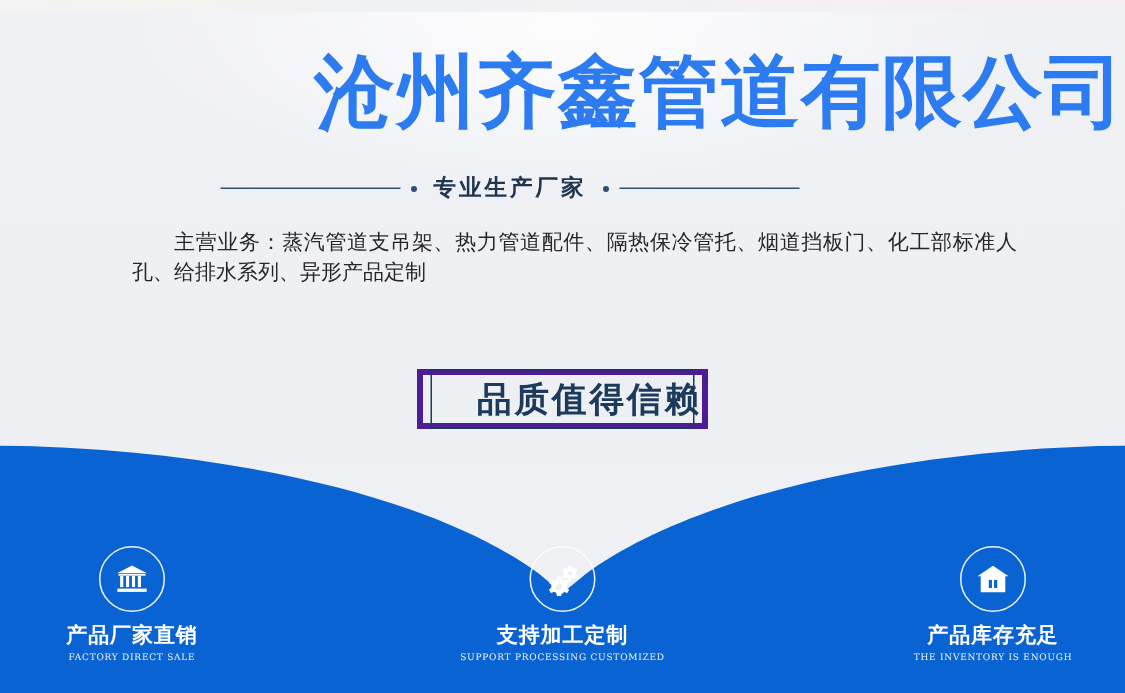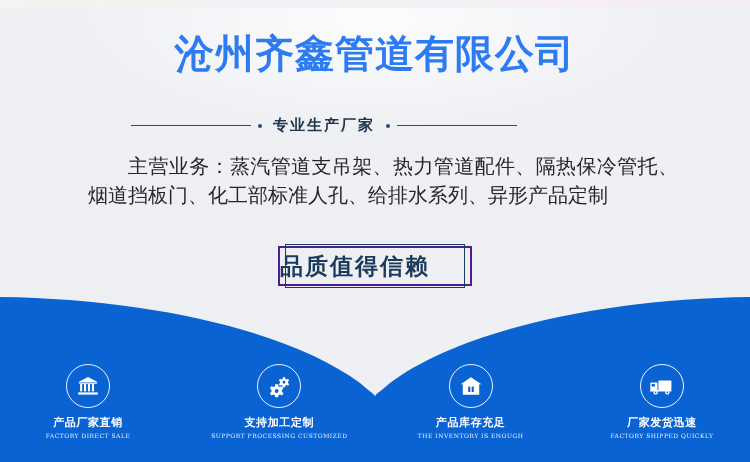--- a/index.html
+++ b/index.html
@@ -24,32 +24,32 @@
   .bg-soft{
     position:absolute;left:0;top:0;width:750px;height:310px;
     background:
       radial-gradient(ellipse 420px 160px at 50% 6%, rgba(255,255,255,.85), rgba(255,255,255,0) 70%),
       linear-gradient(180deg,#f0f1f5 0%,#eef0f4 40%,#edeff3 100%);
   }
 
   
   .title{
     position:absolute;left:0;top:32px;width:750px;
-    text-align:center;
-    font-size:39px;
+    text-align:right;
+    font-size:53px;
     line-height:1.15;
     font-weight:700;
     letter-spacing:1px;
     color:#2d7bf0;
     font-family:"DejaVu Sans","Liberation Sans",sans-serif;
     white-space:nowrap;
   }
 
   .subtitle-row{
-    position:absolute;left:0;top:116px;width:648px;
+    position:absolute;left:16px;top:116px;width:648px;
     display:flex;align-items:center;justify-content:center;gap:7px;
   }
   .sub-line{
     width:120px;height:1px;background:#2b4f74;
   }
   .sub-dot{
     width:4px;height:4px;border-radius:50%;background:#2b4f74;
   }
   .subtitle-text{
     font-size:15px;
@@ -57,36 +57,36 @@
     letter-spacing:2px;
     font-weight:600;
     font-family:"DejaVu Sans","Liberation Sans",sans-serif;
     padding:0 4px;
     white-space:nowrap;
   }
 
   
   .body-copy{
     position:absolute;left:88px;top:152px;width:590px;
-    font-size:20px;
+    font-size:14px;
     line-height:1.45;
     color:#262626;
     text-align:justify;
     text-indent:2em;
     font-family:"DejaVu Serif","Liberation Serif",serif;
     font-weight:500;
   }
 
   
   .badge{
     position:absolute;left:278px;top:246px;
     width:194px;height:40px;
-    border:2px solid #4c1d95;
+    border:4px solid #4c1d95;
     box-sizing:border-box;
-    display:flex;align-items:center;justify-content:flex-start;
+    display:flex;align-items:center;justify-content:flex-end;
     background:transparent;
   }
   .badge::before{
     content:"";
     position:absolute;left:5px;top:-4px;right:5px;bottom:-4px;
     border:1px solid #1b3a5c;
     pointer-events:none;
   }
   .badge-text{
     position:relative;
@@ -117,21 +117,21 @@
   }
   .feat-circle{
     width:42px;height:42px;
     border:1.4px solid rgba(255,255,255,.92);
     border-radius:50%;
     display:flex;align-items:center;justify-content:center;
     margin-bottom:9px;
   }
   .feat-circle svg{display:block;}
   .feat-cn{
-    font-size:11px;
+    font-size:14px;
     font-weight:700;
     color:#ffffff;
     letter-spacing:.6px;
     font-family:"DejaVu Serif","Liberation Serif",serif;
     white-space:nowrap;
     line-height:1.1;
   }
   .feat-en{
     margin-top:4px;
     font-size:6px;
@@ -210,31 +210,15 @@
           <path d="M12 3.2 1.6 10.2h2.2v10.6h16.4V10.2h2.2L12 3.2z"></path>
           <rect x="9.2" y="12.6" width="2.1" height="5.4" fill="#0a63d2"></rect>
           <rect x="12.7" y="12.6" width="2.1" height="5.4" fill="#0a63d2"></rect>
         </svg>
       </span>
       <span class="feat-cn">产品库存充足</span>
       <span class="feat-en">THE INVENTORY IS ENOUGH</span>
     </div>
 
 
-    <div class="feature">
-      <span class="feat-circle">
-        <svg width="26" height="24" viewBox="0 0 26 24" fill="#ffffff" aria-hidden="true">
-          <rect x="9.4" y="6.4" width="13" height="9.6" rx="0.8"></rect>
-          <path d="M2.2 8.6h5.4c.5 0 .9.4.9.9V16H2.2a.9.9 0 0 1-.9-.9V9.5c0-.5.4-.9.9-.9z"></path>
-          <rect x="2.6" y="9.9" width="3.3" height="2.7" rx="0.5" fill="#0a63d2"></rect>
-          <rect x="1.1" y="16" width="21.3" height="1.5"></rect>
-          <circle cx="6.6" cy="18.4" r="2.2"></circle>
-          <circle cx="18.3" cy="18.4" r="2.2"></circle>
-          <circle cx="6.6" cy="18.4" r="0.85" fill="#0a63d2"></circle>
-          <circle cx="18.3" cy="18.4" r="0.85" fill="#0a63d2"></circle>
-        </svg>
-      </span>
-      <span class="feat-cn">厂家发货迅速</span>
-      <span class="feat-en">FACTORY SHIPPED QUICKLY</span>
-    </div>
 
   </div>
 </div>
 
 </body></html>

